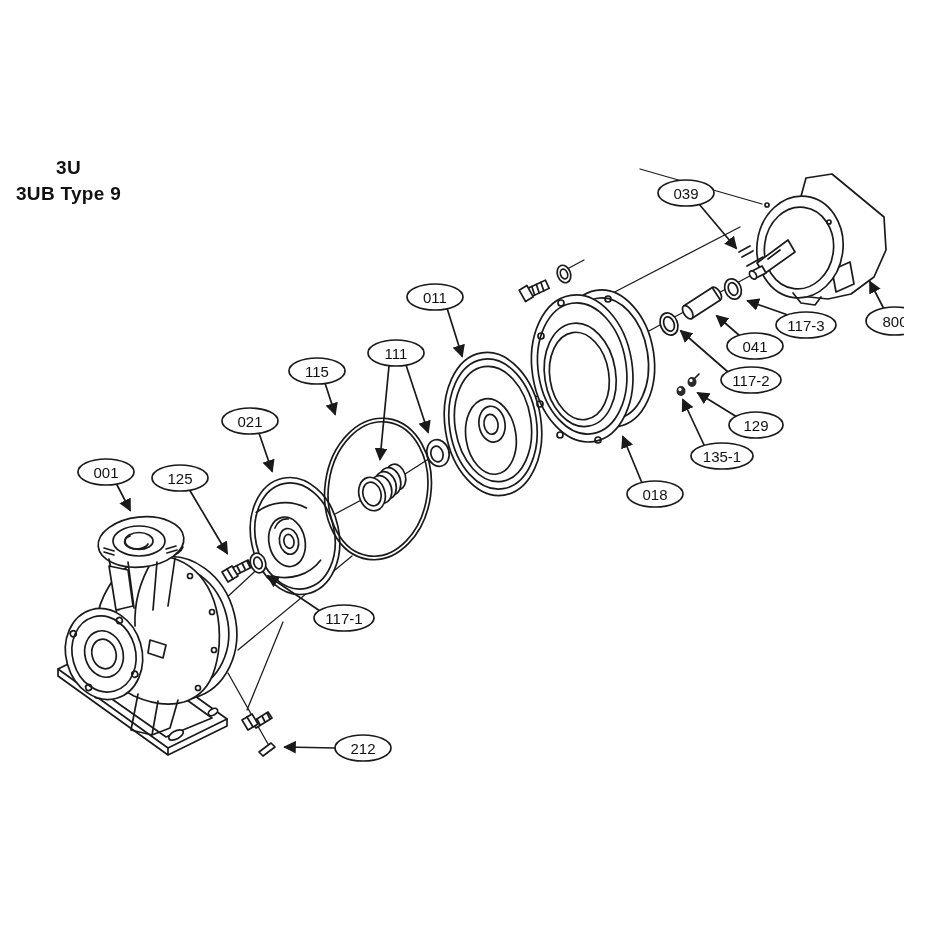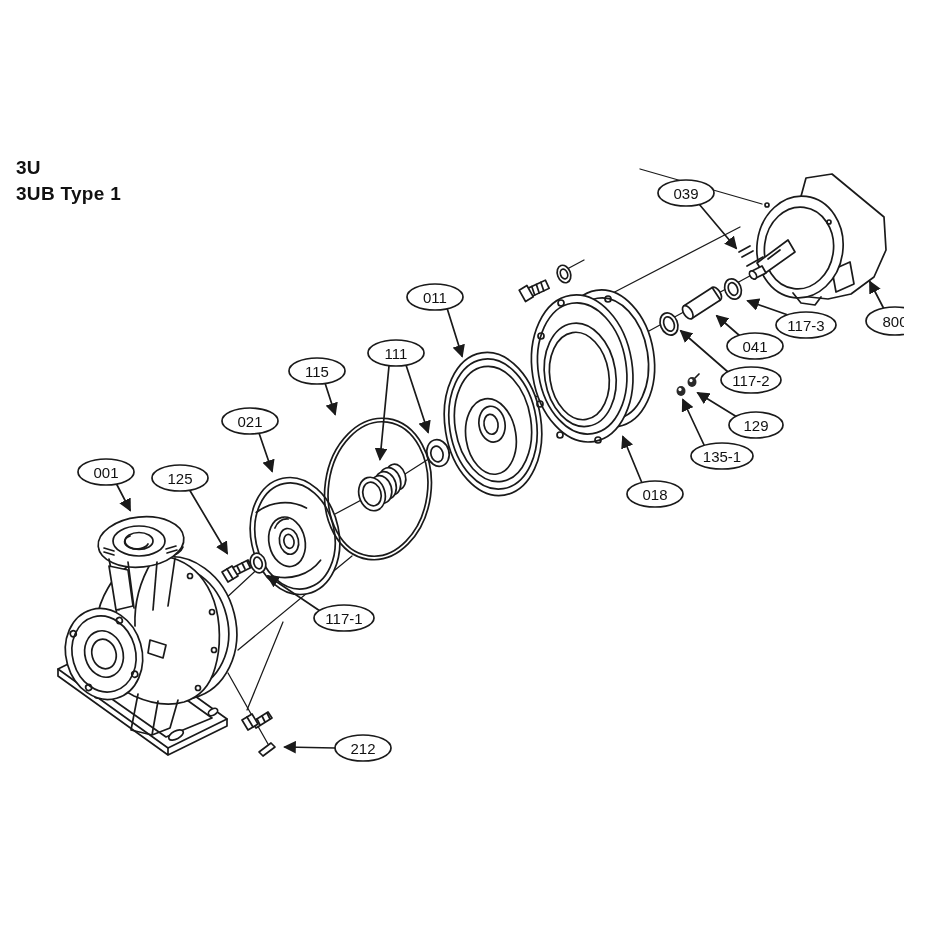--- a/index.html
+++ b/index.html
@@ -1,34 +1,34 @@
 <!DOCTYPE html>
 <html><head>
 <meta charset="utf-8">
 <style>
   html,body{margin:0;padding:0;background:#ffffff;}
   .page{position:relative;width:904px;height:940px;background:#fff;overflow:hidden;
-        font-family:"Liberation Sans", sans-serif;}
+        font-family:"Liberation Sans", sans-serif;text-align:center;}
   .title{position:absolute;left:16px;top:155px;color:#111;font-weight:bold;
          font-size:19px;line-height:26px;letter-spacing:.3px;}
   svg{position:absolute;left:0;top:0;}
   .ln{stroke:#1a1a1a;stroke-width:1.7;fill:none;stroke-linecap:round;stroke-linejoin:round;}
   .fw{fill:#ffffff;}
   .dk{fill:#2a2a2a;}
   .thin{stroke-width:1.25;}
   .callout-text{font-family:"Liberation Sans",sans-serif;font-size:15px;fill:#111;
                 text-anchor:middle;}
 </style>
 </head>
 <body>
 
 <div class="page">
   <div class="title">
     <div>3U</div>
-    <div>3UB Type 1</div>
+    <div>3UB Type 9</div>
   </div>
 
   <svg width="940" height="940" viewBox="0 0 940 940">
     <defs>
       <marker id="arr" viewBox="0 0 10 10" refX="8.5" refY="5" markerWidth="7.5" markerHeight="7.5" orient="auto">
         <path d="M0,0 L10,5 L0,10 z" fill="#1a1a1a"></path>
       </marker>
     </defs>
 
     <g>

